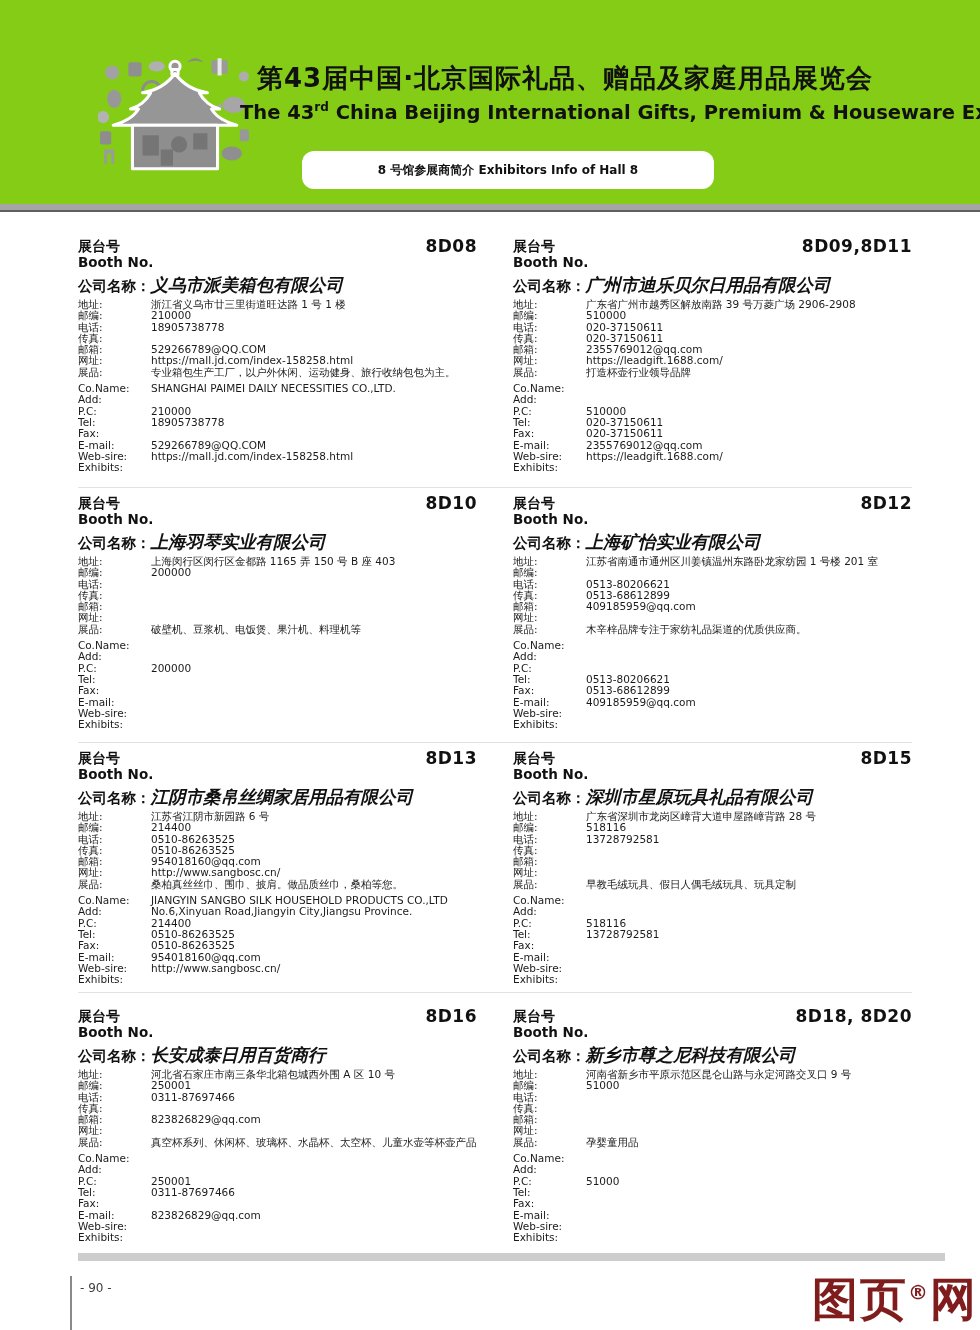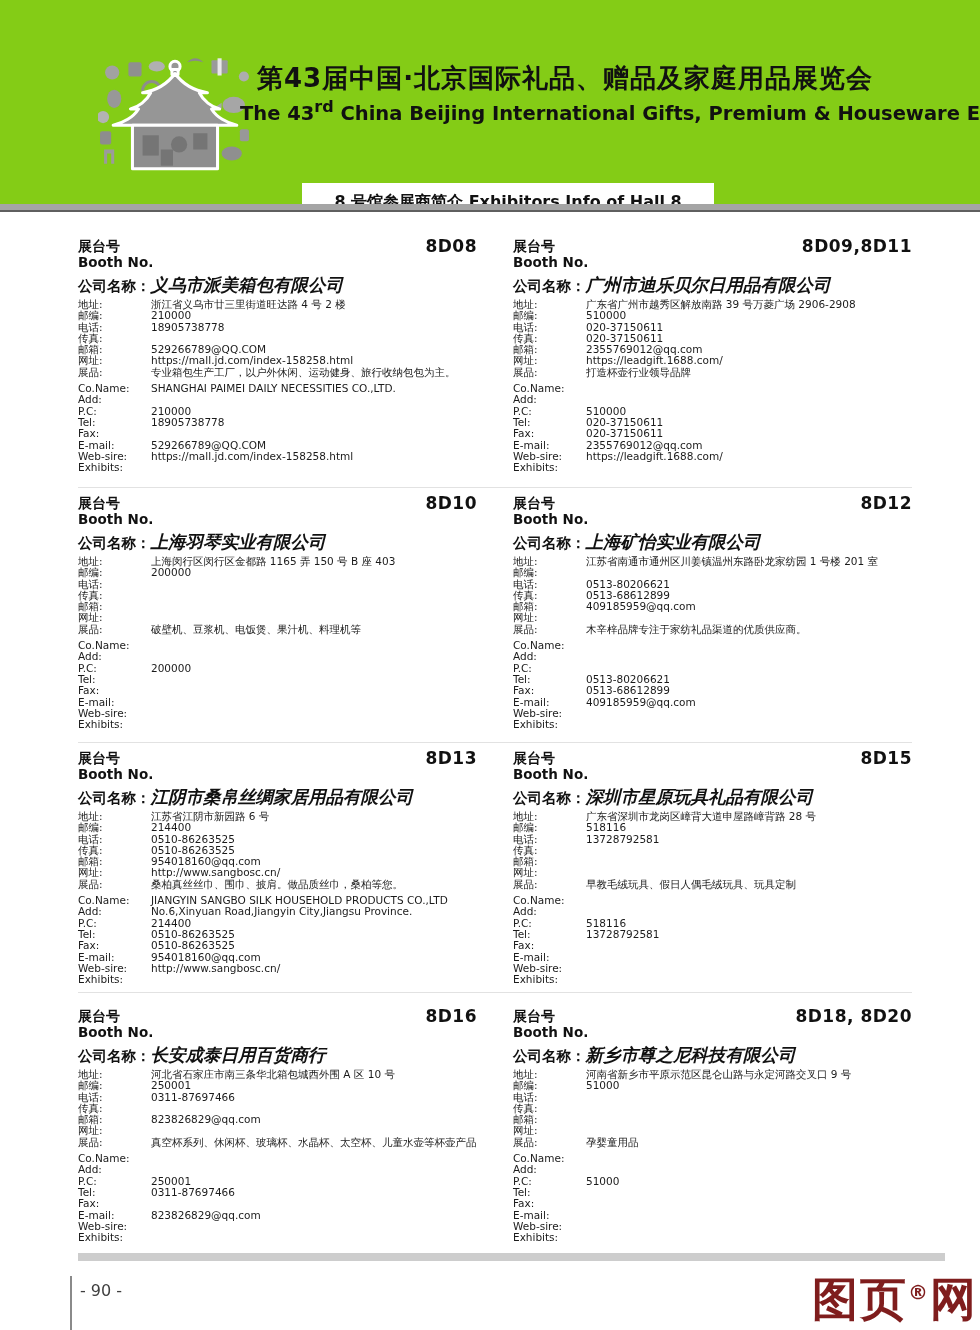--- a/index.html
+++ b/index.html
@@ -25,30 +25,29 @@
   .logo{position:absolute;left:98px;top:54px;width:154px;height:118px;}
   .titles{
     position:absolute;left:240px;top:62px;width:650px;text-align:center;
   }
   .title-cn{
     font-size:26px;font-weight:bold;letter-spacing:1px;line-height:32px;white-space:nowrap;
   }
   .title-en{
     font-size:19.5px;font-weight:bold;line-height:26px;white-space:nowrap;
   }
-  .title-en sup{font-size:16px;}
+  .title-en sup{font-size:12px;}
   .venue-line{
     font-size:14px;line-height:21px;white-space:nowrap;color:#1c1c1c;
   }
   .hall-pill{
     position:absolute;left:302px;top:151px;width:412px;height:38px;
-    background:#ffffff;border-radius:0;
-    font-size:16px;font-weight:bold;line-height:38px;text-align:center;
+    background:#ffffff;border-radius:12px;
+    font-size:12px;font-weight:bold;line-height:38px;text-align:center;
     white-space:nowrap;
-    margin-top:32px;
   }
 
   
   .entries{
     position:absolute;top:238px;left:78px;width:834px;
     display:grid;grid-template-columns:1fr 1fr;column-gap:36px;
     grid-template-rows:257px 255px 258px auto;
   }
   .entry{position:relative;}
   .booth-row{display:flex;justify-content:space-between;align-items:flex-start;}
@@ -73,21 +72,21 @@
 
   
   .footer-bar{
     position:absolute;left:78px;top:1253px;width:867px;height:8px;background:#cdcdcd;
   }
   .page-rule{
     position:absolute;left:70px;top:1276px;height:54px;width:0;
     border-left:2px solid #8a8a8a;
   }
   .page-number{
-    position:absolute;left:80px;top:1281px;font-size:16px;color:#3f3f3f;
+    position:absolute;left:80px;top:1281px;font-size:12px;color:#3f3f3f;
   }
   .watermark{
     position:absolute;right:2px;bottom:8px;
     font-size:46px;font-weight:bold;color:#7f1d1d;line-height:46px;
     letter-spacing:2px;white-space:nowrap;
   }
   .watermark sup{font-size:20px;}
 </style>
 </head>
 <body>
@@ -154,21 +153,21 @@
       <span class="booth-no">8D08</span>
     </div>
     <div class="booth-label-en">Booth No.</div>
     <div class="company-row">
       <span class="company-label">公司名称：</span>
       <span class="company-name">义乌市派美箱包有限公司</span>
     </div>
     <div class="fields-cn">
           <div class="field-row">
             <span class="f-label">地址:</span>
-            <span class="f-value">浙江省义乌市廿三里街道旺达路 4 号 2 楼</span>
+            <span class="f-value">浙江省义乌市廿三里街道旺达路 1 号 1 楼</span>
           </div>
           <div class="field-row">
             <span class="f-label">邮编:</span>
             <span class="f-value">210000</span>
           </div>
           <div class="field-row">
             <span class="f-label">电话:</span>
             <span class="f-value">18905738778</span>
           </div>
           <div class="field-row">

